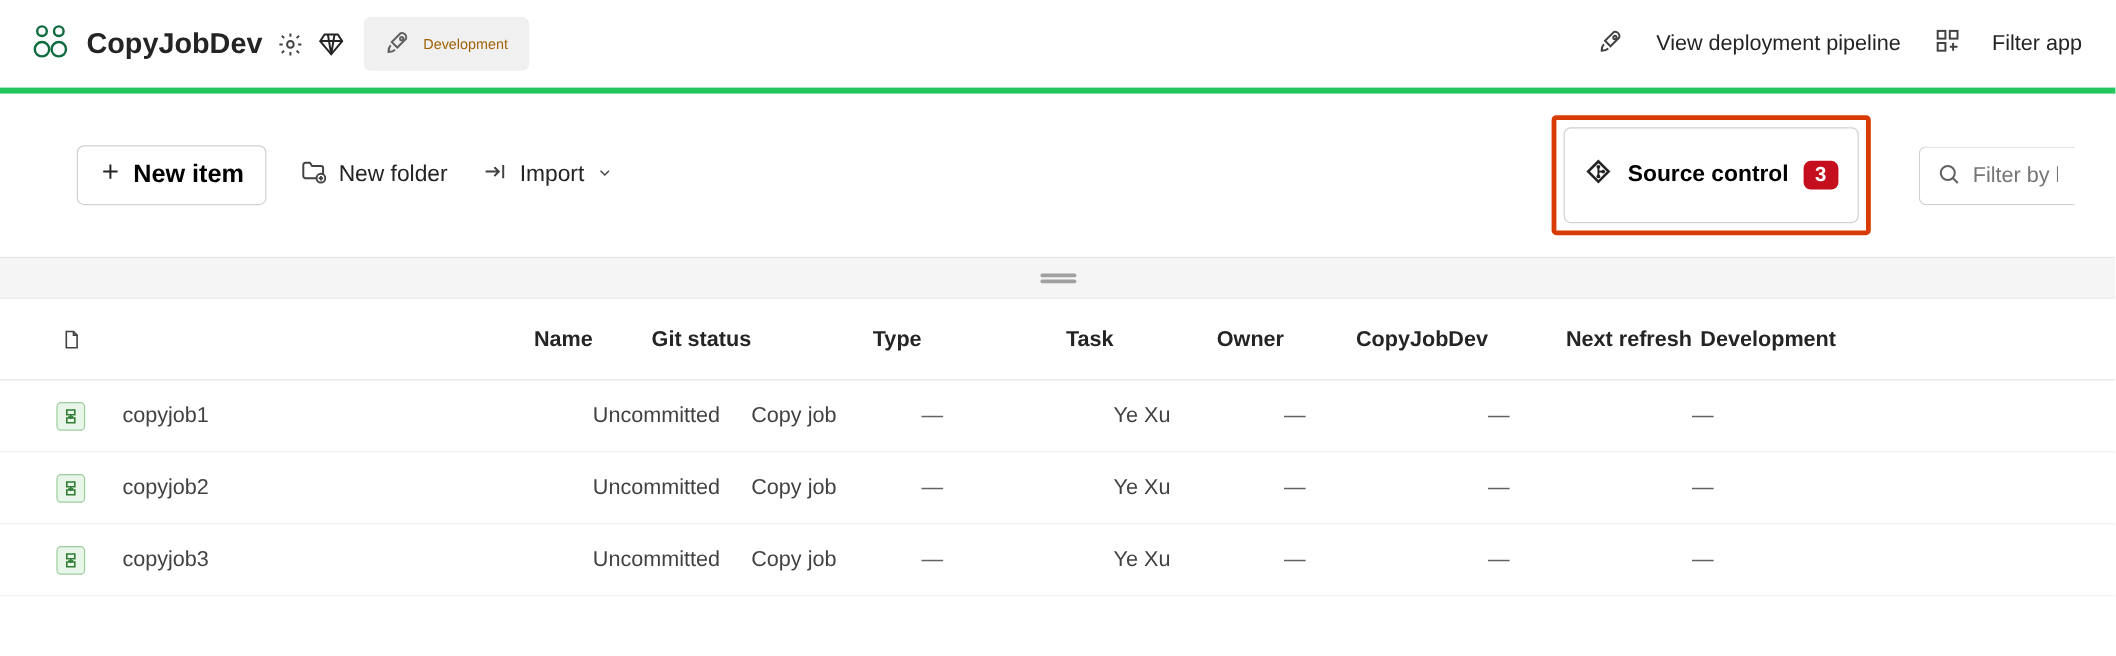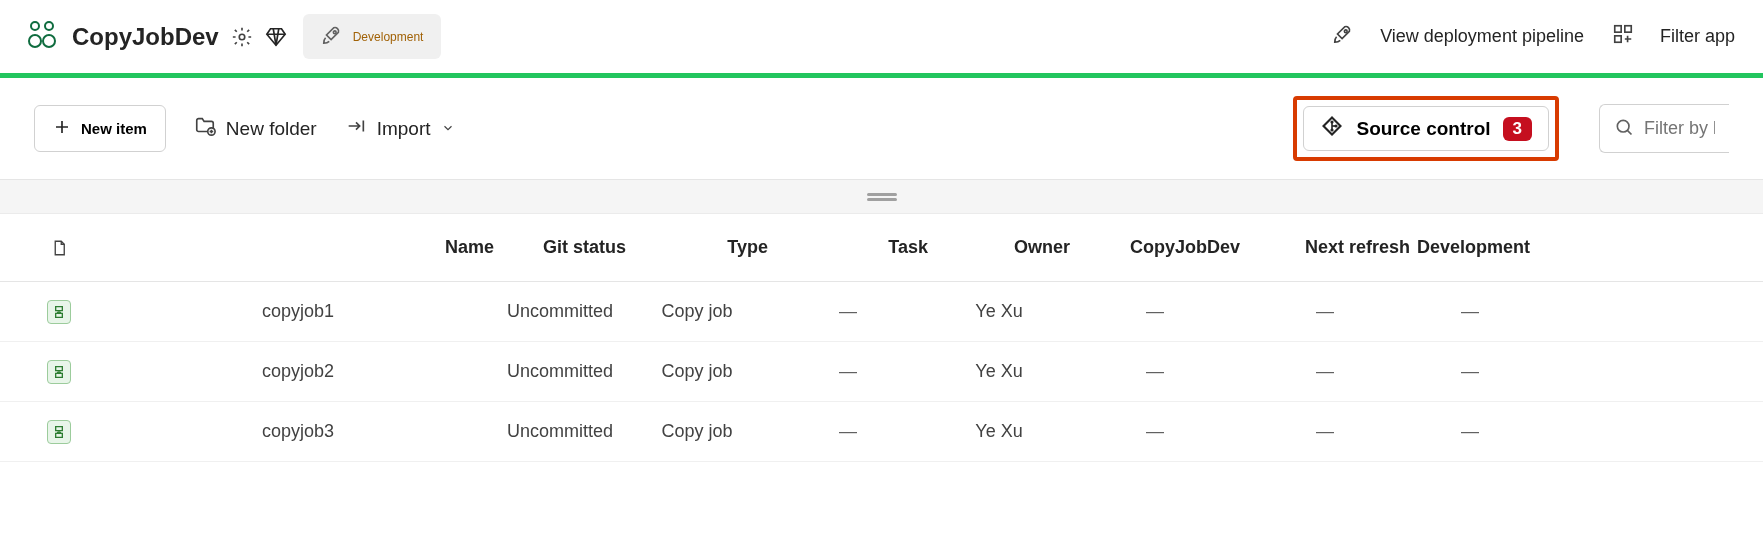--- a/index.html
+++ b/index.html
@@ -73,24 +73,25 @@
       gap: 28px;
       border-bottom: 1px solid #e5e5e5;
     }
     .new-item-btn {
       display: inline-flex;
       align-items: center;
       gap: 10px;
       border: 1px solid #d1d1d1;
       border-radius: 6px;
       padding: 12px 18px;
-      font-size: 15px;
+      font-size: 21px;
       font-weight: 600;
       cursor: pointer;
       background: #ffffff;
+      margin-left: 30px;
     }
     .toolbar-action {
       display: inline-flex;
       align-items: center;
       gap: 10px;
       font-size: 19px;
       color: #242424;
       cursor: pointer;
       text-align: center;
     }
@@ -101,21 +102,21 @@
       border: 4px solid #d83b01;
       border-radius: 4px;
       padding: 6px;
     }
     .source-control-btn {
       display: inline-flex;
       align-items: center;
       gap: 12px;
       border: 1px solid #d1d1d1;
       border-radius: 6px;
-      padding: 7px 16px;
+      padding: 24px 16px;
       font-size: 19px;
       font-weight: 600;
       cursor: pointer;
       background: #ffffff;
     }
     .sc-badge {
       background: #c50f1f;
       color: #ffffff;
       border-radius: 6px;
       padding: 2px 10px;
@@ -178,21 +179,20 @@
       text-align: right;
     }
     .table-row {
       display: flex;
       padding: 0 24px;
       height: 60px;
       align-items: center;
       border-bottom: 1px solid #f0f0f0;
       font-size: 18px;
       color: #424242;
-      text-align: center;
     }
     .col-icon { width: 70px; display:flex; justify-content:center; }
     .col-name { width: 400px; padding-left: 8px; }
     .col-git { width: 132px; }
     .col-type { width: 142px; }
     .col-task { width: 160px; }
     .col-owner { width: 142px; }
     .col-refreshed { width: 170px; }
     .col-next { width: 170px; }
     .col-endorse { width: 120px; }

